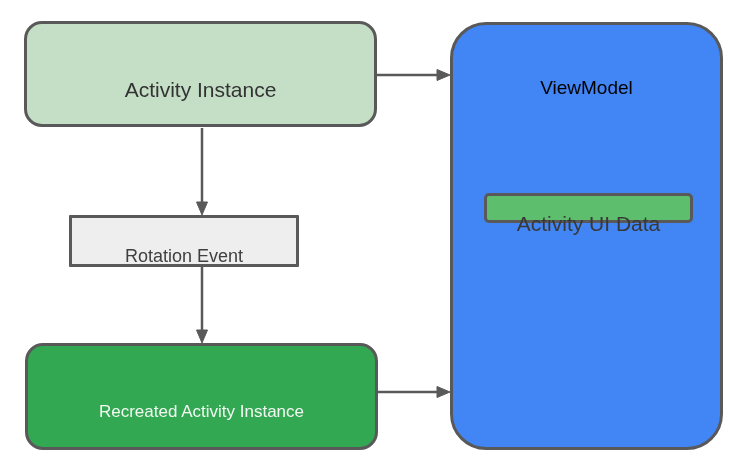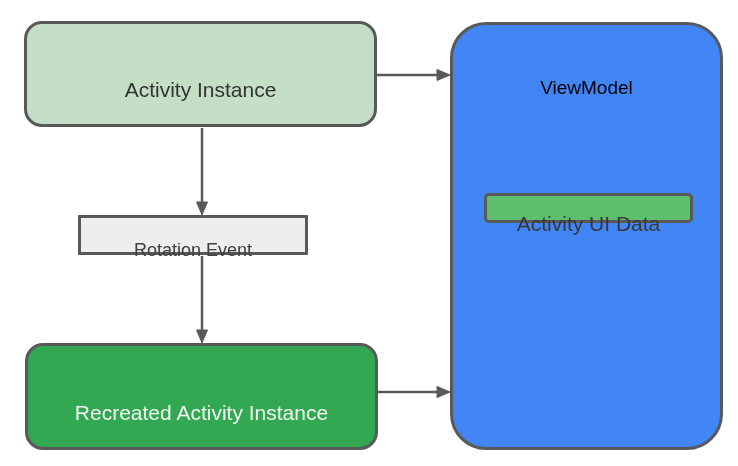--- a/index.html
+++ b/index.html
@@ -36,38 +36,38 @@
     left: 24px;
     top: 21px;
     width: 353px;
     height: 106px;
     border-radius: 18px;
     background: #c5dfc6;
     color: #333333;
     font-size: 21px;
   }
   .node-rotation {
-    left: 78px;
+    left: 69px;
     top: 215px;
     width: 230px;
-    height: 40px;
+    height: 52px;
     border-radius: 1px;
     background: #eeeeee;
     color: #404040;
     font-size: 18px;
   }
   .node-recreated {
     left: 25px;
     top: 343px;
     width: 353px;
     height: 107px;
     border-radius: 18px;
     background: #33a852;
     color: #f2f8f2;
-    font-size: 21px;
+    font-size: 17px;
   }
   .node-viewmodel {
     left: 450px;
     top: 22px;
     width: 273px;
     height: 428px;
     border-radius: 36px;
     background: #4285f4;
     display: block;
   }

